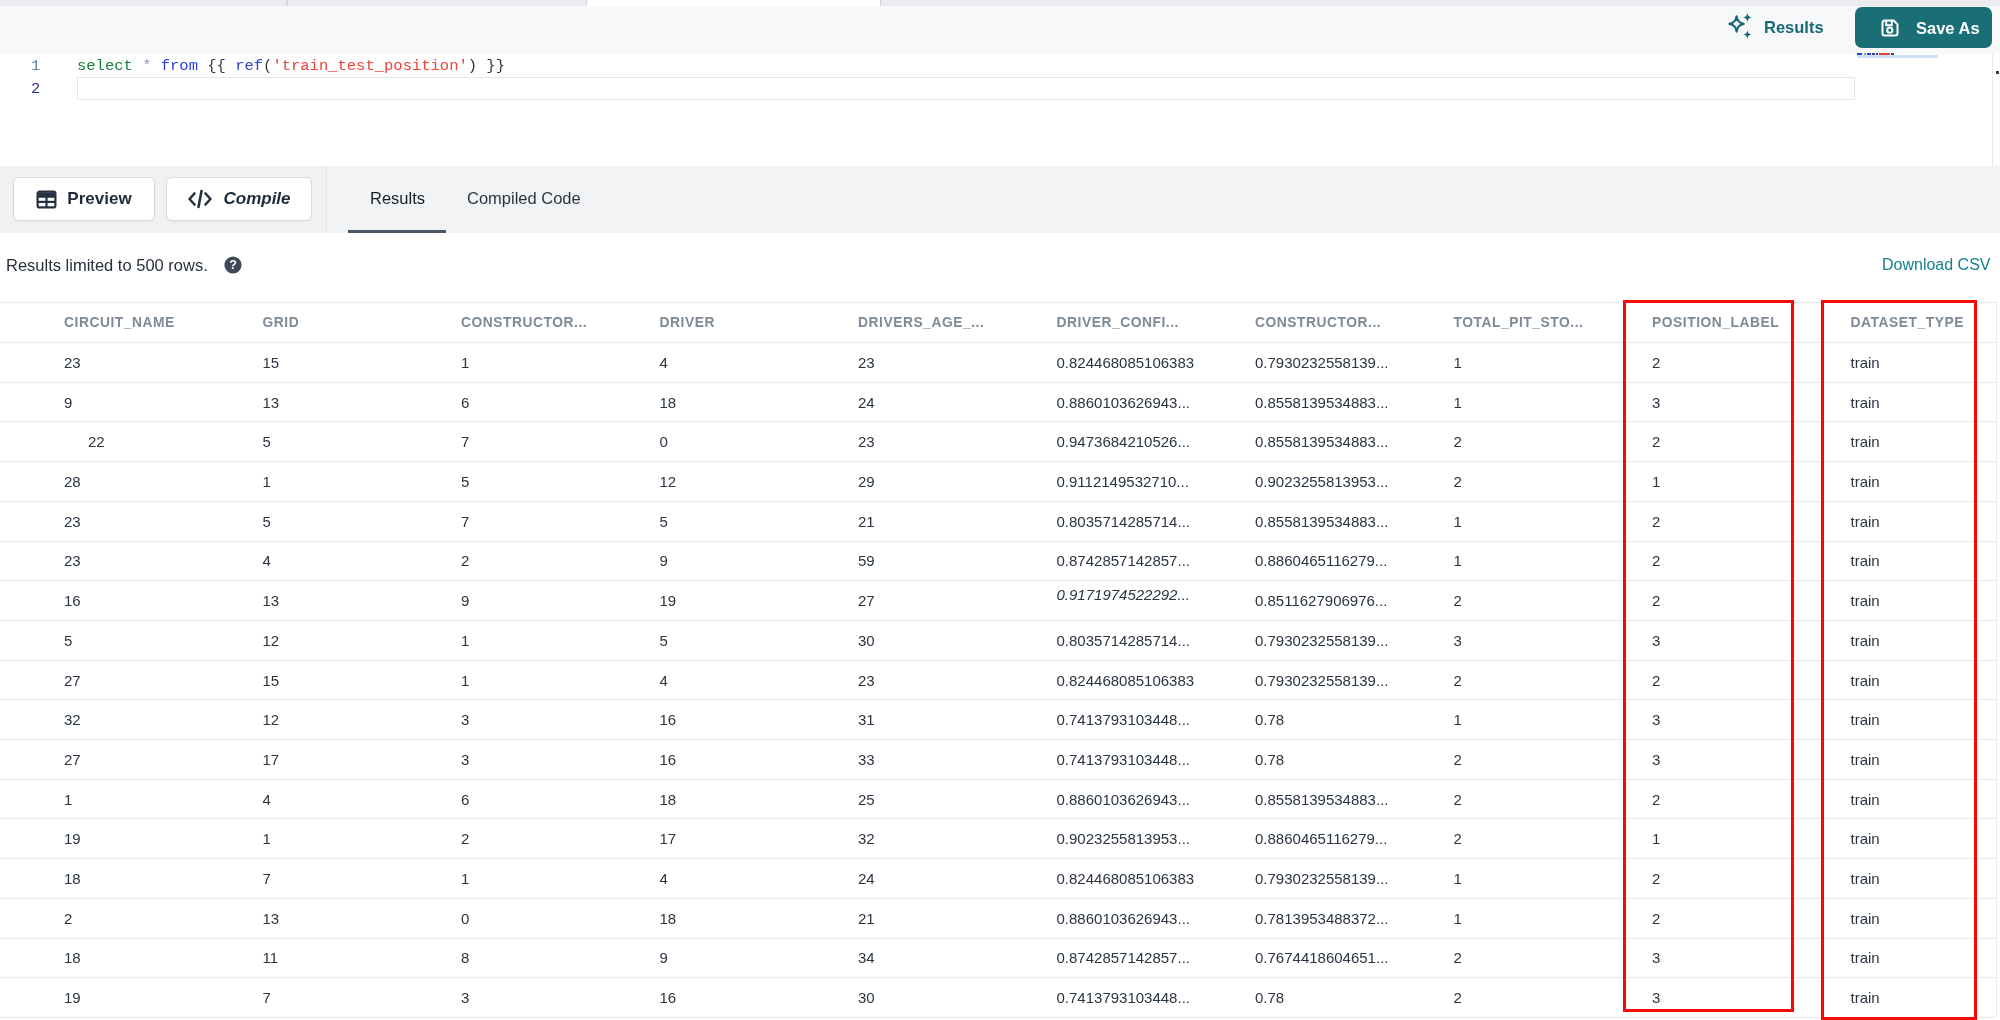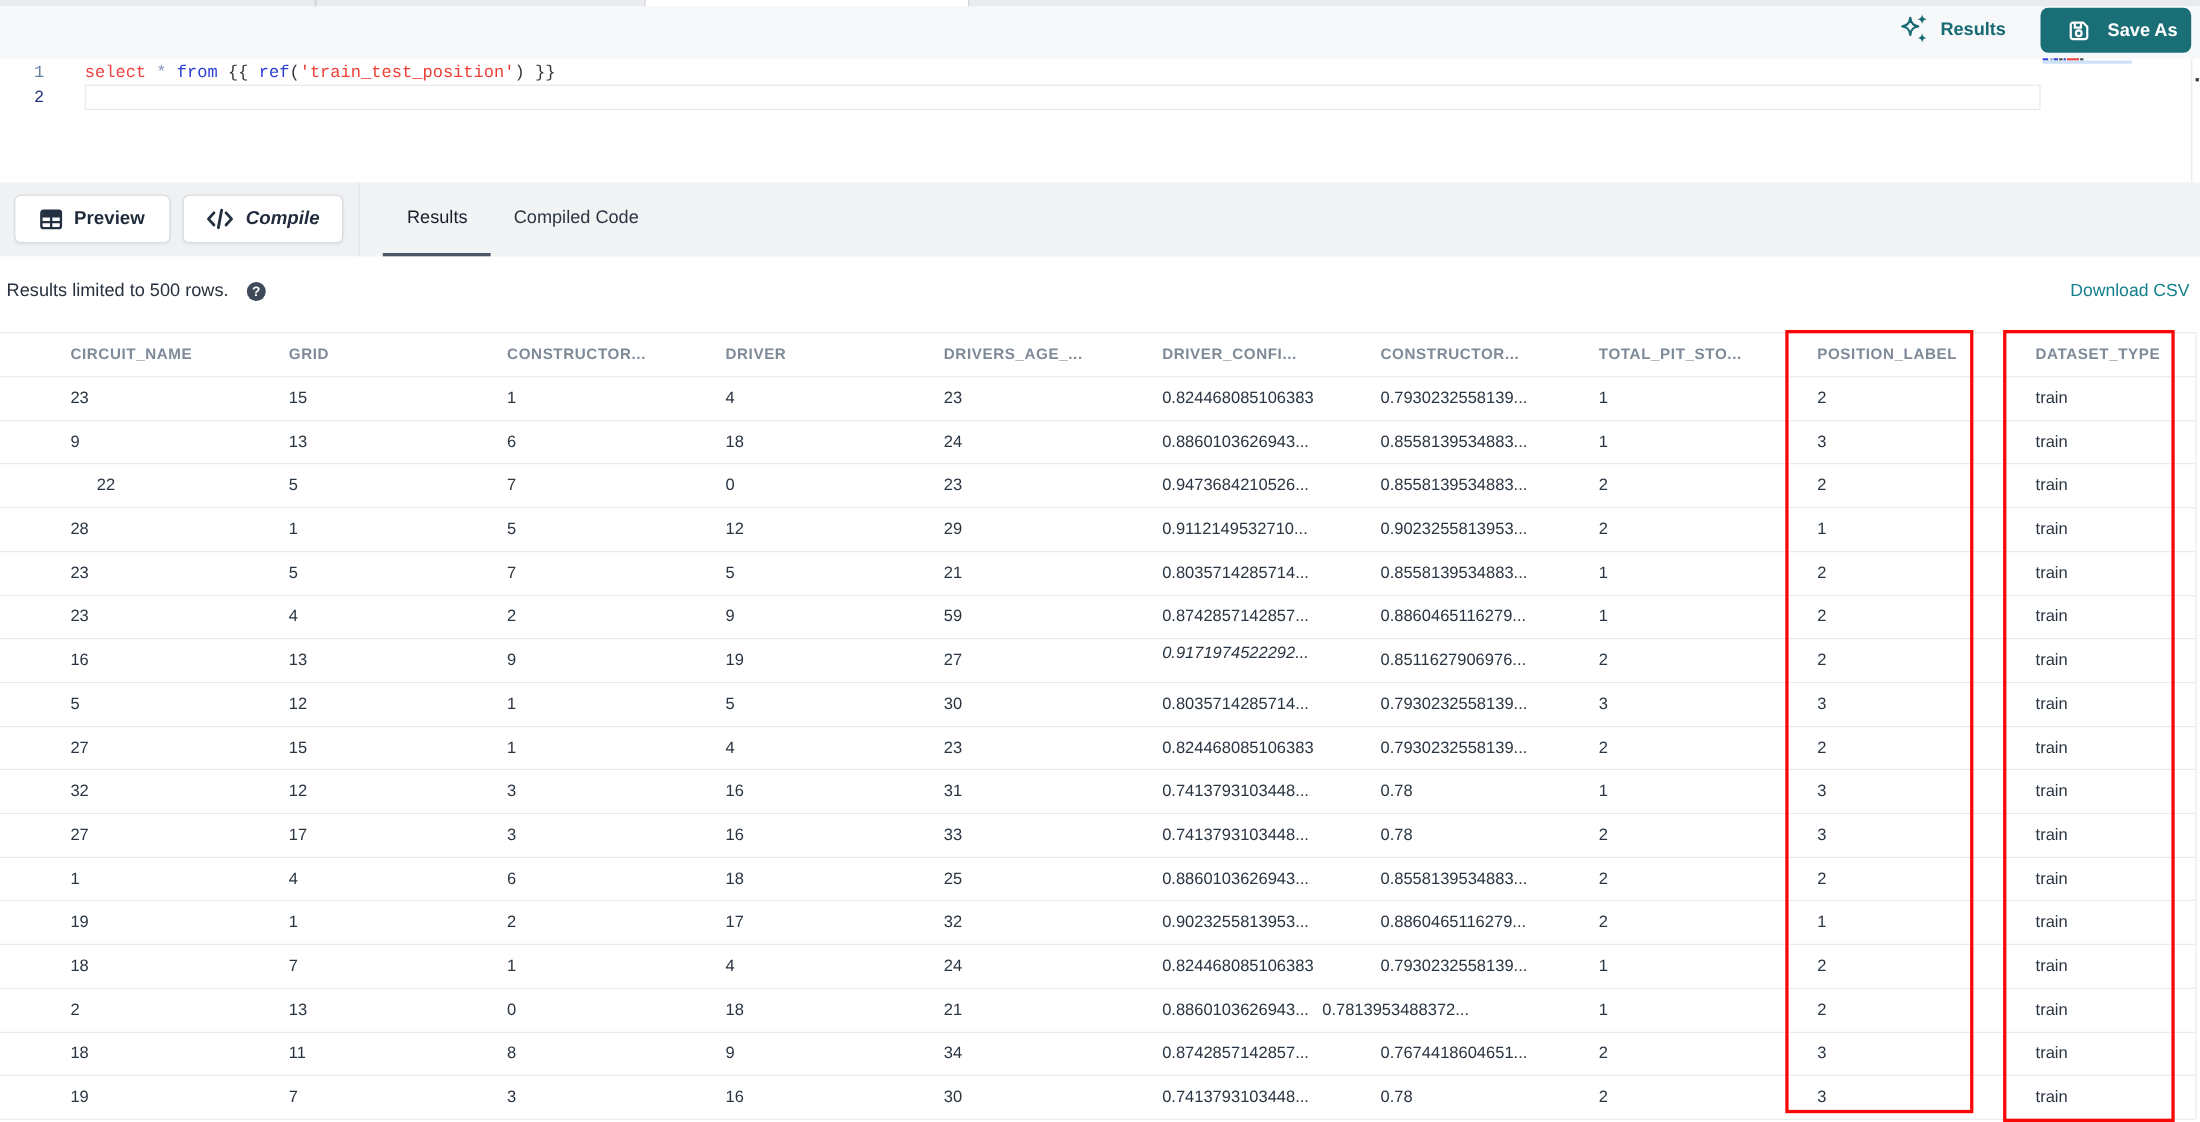--- a/index.html
+++ b/index.html
@@ -29,21 +29,21 @@
 <div class="abs" style="left:1855px;top:7px;width:137px;height:41px;background:#1a6e76;border-radius:7px;"></div>
 <svg class="abs" style="left:1879px;top:17px;" width="22" height="22" viewBox="0 0 22 22" fill="none">
 <path d="M3.5 5.5 a2 2 0 0 1 2 -2 h9.2 l3.8 3.8 v9.2 a2 2 0 0 1 -2 2 h-11 a2 2 0 0 1 -2 -2 Z" stroke="#fff" stroke-width="2"></path>
 <path d="M7.2 3.8 v4.4 h5.6 v-4.4" stroke="#fff" stroke-width="2"></path>
 <circle cx="10.8" cy="13.2" r="2.6" stroke="#fff" stroke-width="2"></circle>
 </svg>
 <div class="abs" style="left:1916px;top:27.5px;transform:translateY(-50%);font-size:16.5px;font-weight:600;color:#ffffff;">Save As</div>
 <div class="abs" style="left:0;top:54px;width:2000px;height:112px;background:#ffffff;"></div>
 <div class="abs" style="left:31px;top:65.5px;transform:translateY(-50%);font-family:'Liberation Mono',monospace;font-size:15.5px;color:#64819e;">1</div>
 <div class="abs" style="left:31px;top:88.5px;transform:translateY(-50%);font-family:'Liberation Mono',monospace;font-size:15.5px;color:#26337d;">2</div>
-<div class="abs" style="left:77px;top:65.5px;transform:translateY(-50%);font-family:'Liberation Mono',monospace;font-size:15.5px;color:#33373d;white-space:pre;"><span style="color:#ef4444;">select</span> <span style="color:#8a93bb;">*</span> <span style="color:#2b3fd4;">from</span> {{ <span style="color:#2b3fd4;">ref</span>(<span style="color:#ee4037;">'train_test_position'</span>) }}</div>
+<div class="abs" style="left:77px;top:65.5px;transform:translateY(-50%);font-family:'Liberation Mono',monospace;font-size:15.5px;color:#33373d;white-space:pre;"><span style="color:#15803d;">select</span> <span style="color:#8a93bb;">*</span> <span style="color:#2b3fd4;">from</span> {{ <span style="color:#2b3fd4;">ref</span>(<span style="color:#ee4037;">'train_test_position'</span>) }}</div>
 <div class="abs" style="left:77px;top:76.5px;width:1776px;height:21px;border:1px solid #e6e6e6;background:#fff;"></div>
 <div class="abs" style="left:1857px;top:52.5px;width:5px;height:2.4px;background:#2b3fd4;"></div>
 <div class="abs" style="left:1863.5px;top:52.5px;width:2px;height:2.4px;background:#8a93bb;"></div>
 <div class="abs" style="left:1866.5px;top:52.5px;width:4px;height:2.4px;background:#2b3fd4;"></div>
 <div class="abs" style="left:1871.5px;top:52.5px;width:3px;height:2.4px;background:#45494f;"></div>
 <div class="abs" style="left:1875.5px;top:52.5px;width:2.5px;height:2.4px;background:#2b3fd4;"></div>
 <div class="abs" style="left:1878.5px;top:52.5px;width:11px;height:2.4px;background:#ee4037;"></div>
 <div class="abs" style="left:1890.5px;top:52.5px;width:3px;height:2.4px;background:#45494f;"></div>
 <div class="abs" style="left:1857px;top:55.4px;width:81px;height:2.4px;background:#cfe1f8;"></div>
 <div class="abs" style="left:1992px;top:54px;width:1px;height:112px;background:#e8e8ea;"></div>
@@ -246,21 +246,21 @@
 <div class="cell" style="left:1255px;top:878.0px;">0.7930232558139...</div>
 <div class="cell" style="left:1453.5px;top:878.0px;">1</div>
 <div class="cell" style="left:1652px;top:878.0px;">2</div>
 <div class="cell" style="left:1850.5px;top:878.0px;">train</div>
 <div class="cell" style="left:64px;top:917.7px;">2</div>
 <div class="cell" style="left:262.5px;top:917.7px;">13</div>
 <div class="cell" style="left:461px;top:917.7px;">0</div>
 <div class="cell" style="left:659.5px;top:917.7px;">18</div>
 <div class="cell" style="left:858px;top:917.7px;">21</div>
 <div class="cell" style="left:1056.5px;top:917.7px;">0.8860103626943...</div>
-<div class="cell" style="left:1202px;top:917.7px;">0.7813953488372...</div>
+<div class="cell" style="left:1255px;top:917.7px;">0.7813953488372...</div>
 <div class="cell" style="left:1453.5px;top:917.7px;">1</div>
 <div class="cell" style="left:1652px;top:917.7px;">2</div>
 <div class="cell" style="left:1850.5px;top:917.7px;">train</div>
 <div class="cell" style="left:64px;top:957.4px;">18</div>
 <div class="cell" style="left:262.5px;top:957.4px;">11</div>
 <div class="cell" style="left:461px;top:957.4px;">8</div>
 <div class="cell" style="left:659.5px;top:957.4px;">9</div>
 <div class="cell" style="left:858px;top:957.4px;">34</div>
 <div class="cell" style="left:1056.5px;top:957.4px;">0.8742857142857...</div>
 <div class="cell" style="left:1255px;top:957.4px;">0.7674418604651...</div>

